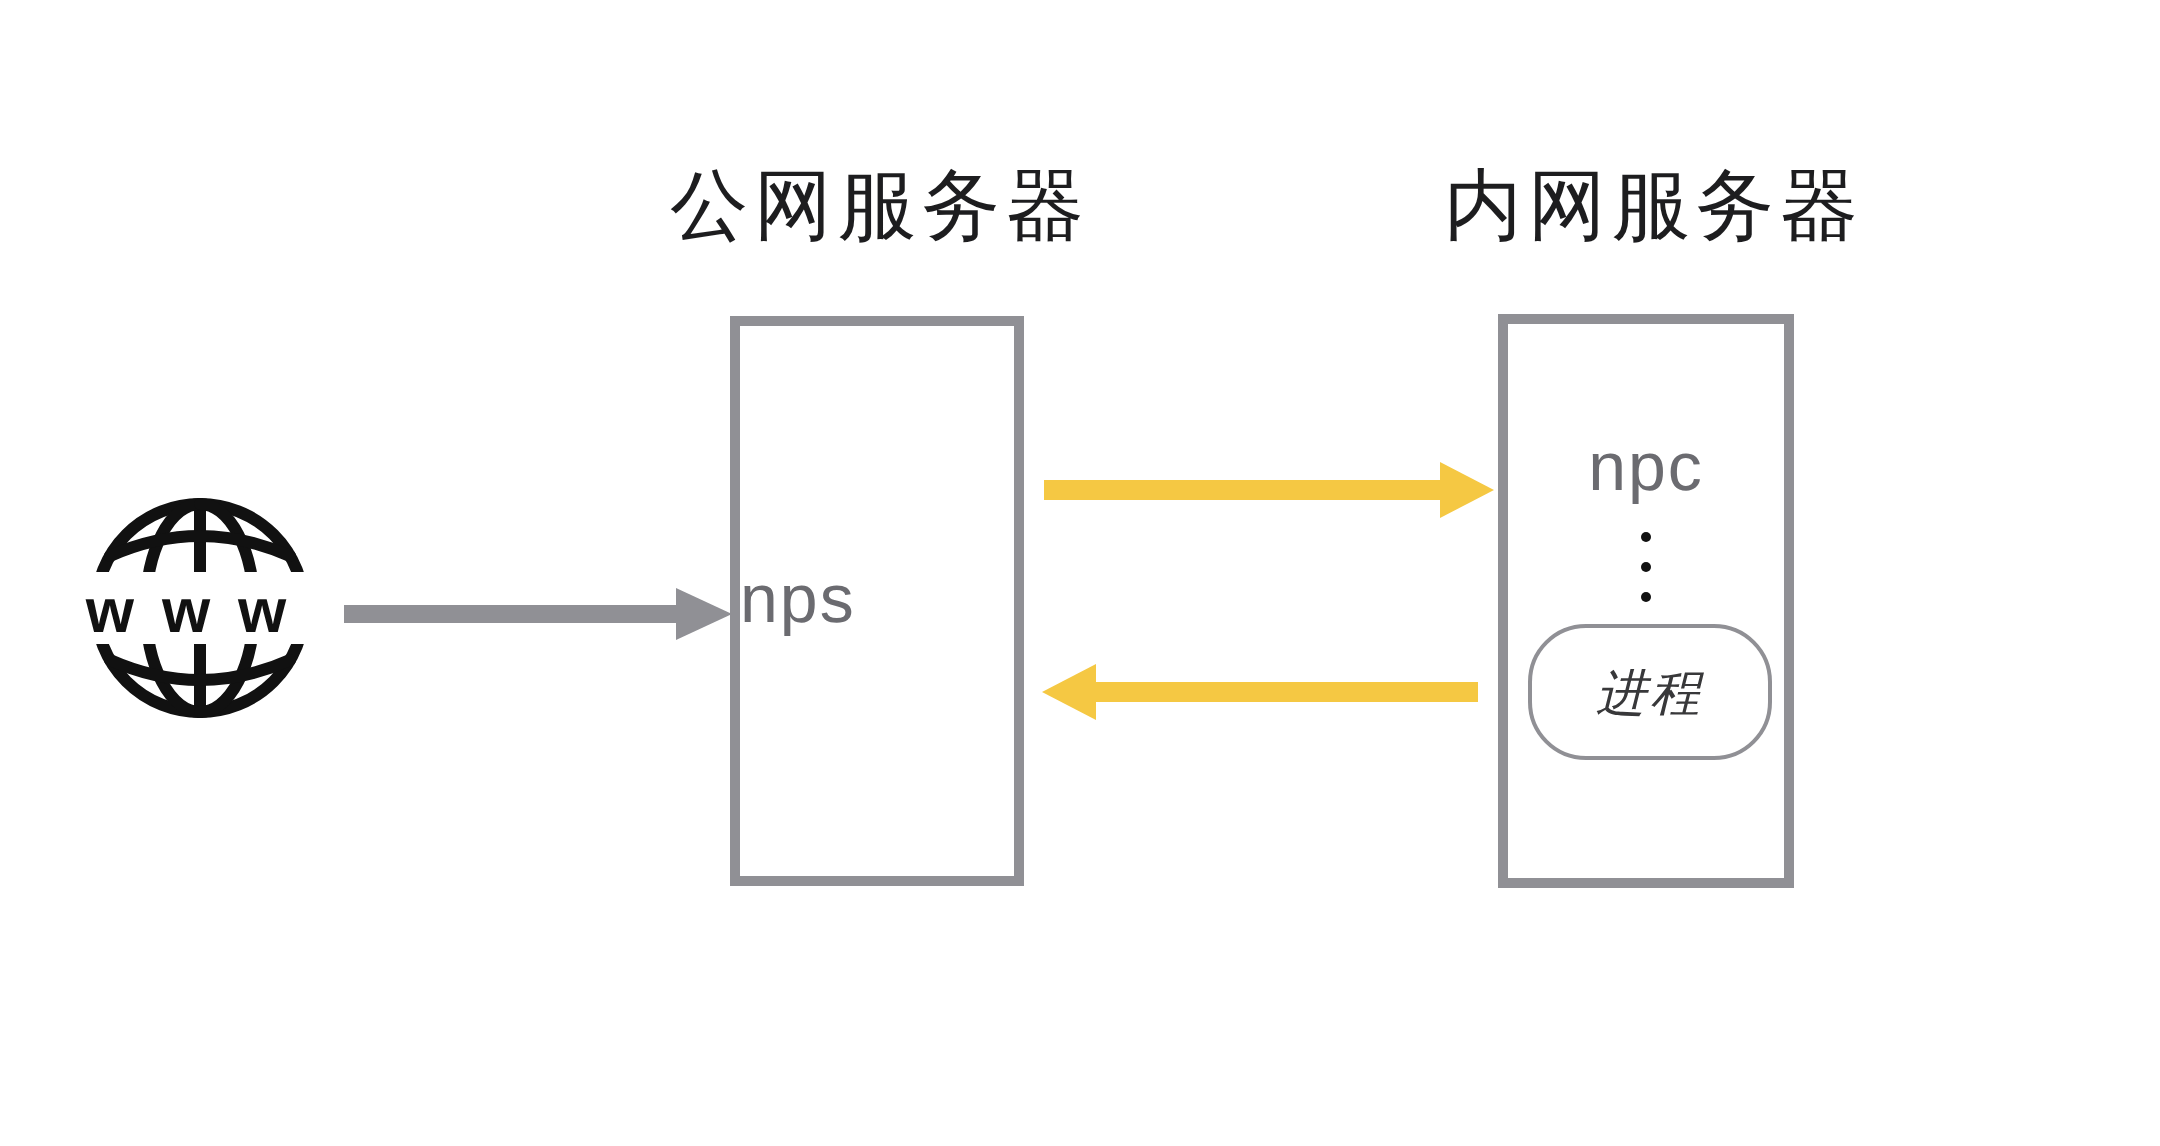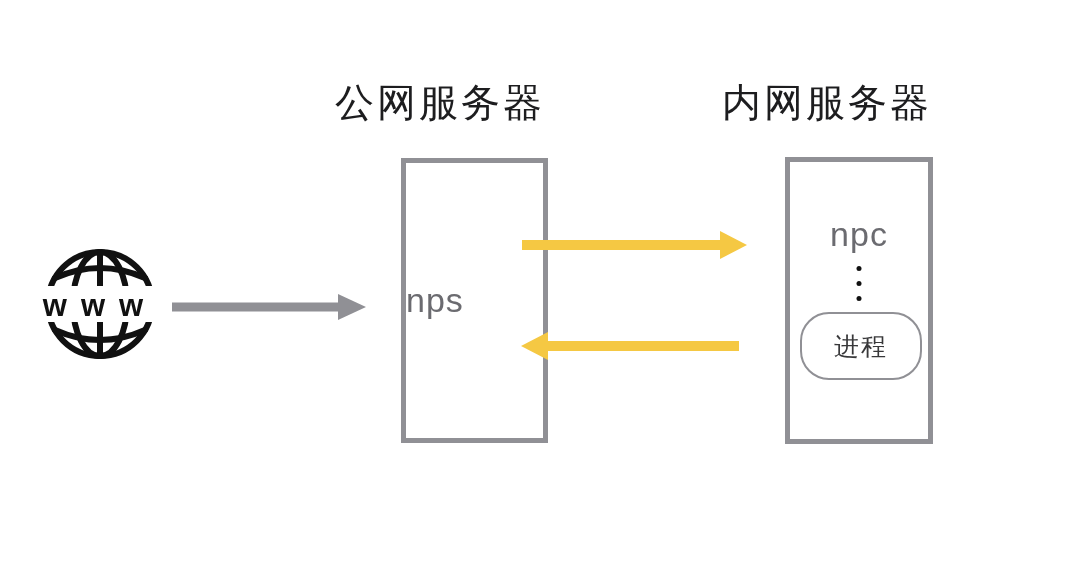--- a/index.html
+++ b/index.html
@@ -58,21 +58,20 @@
   .gray-head  { fill: var(--arrow-gray, #909095); }
   .yellow-line{ stroke: var(--arrow-yellow, #F5C843); stroke-width: 10; }
   .yellow-head{ fill: var(--arrow-yellow, #F5C843); }
 
   
   .server-box {
     position: absolute;
     box-sizing: border-box;
     border: 5px solid var(--border-gray, #909095);
     background: var(--background, #fff);
-    margin-left: 36px;
   }
   .nps-box {
     left: 365px; top: 158px;
     width: 147px; height: 285px;
     display: flex; align-items: center; justify-content: flex-start;
   }
   .node-label {
     font-size: 34px;
     color: var(--label-gray, #6b6b70);
     letter-spacing: 1px;
@@ -106,21 +105,21 @@
 
   
   .process-pill {
     position: absolute;
     left: 10px; top: 150px;
     width: 122px; height: 68px;
     box-sizing: border-box;
     border: 2.5px solid var(--border-gray, #909095);
     border-radius: 29px;
     background: var(--background, #fff);
-    display: flex; align-items: center; justify-content: center;
+    display: flex; align-items: center; justify-content: center; font-style: italic;
   }
   .process-label {
     font-size: 25px;
     color: var(--process-text, #38383a);
     letter-spacing: 2px;
   }
 </style>
 </head>
 <body>
 

